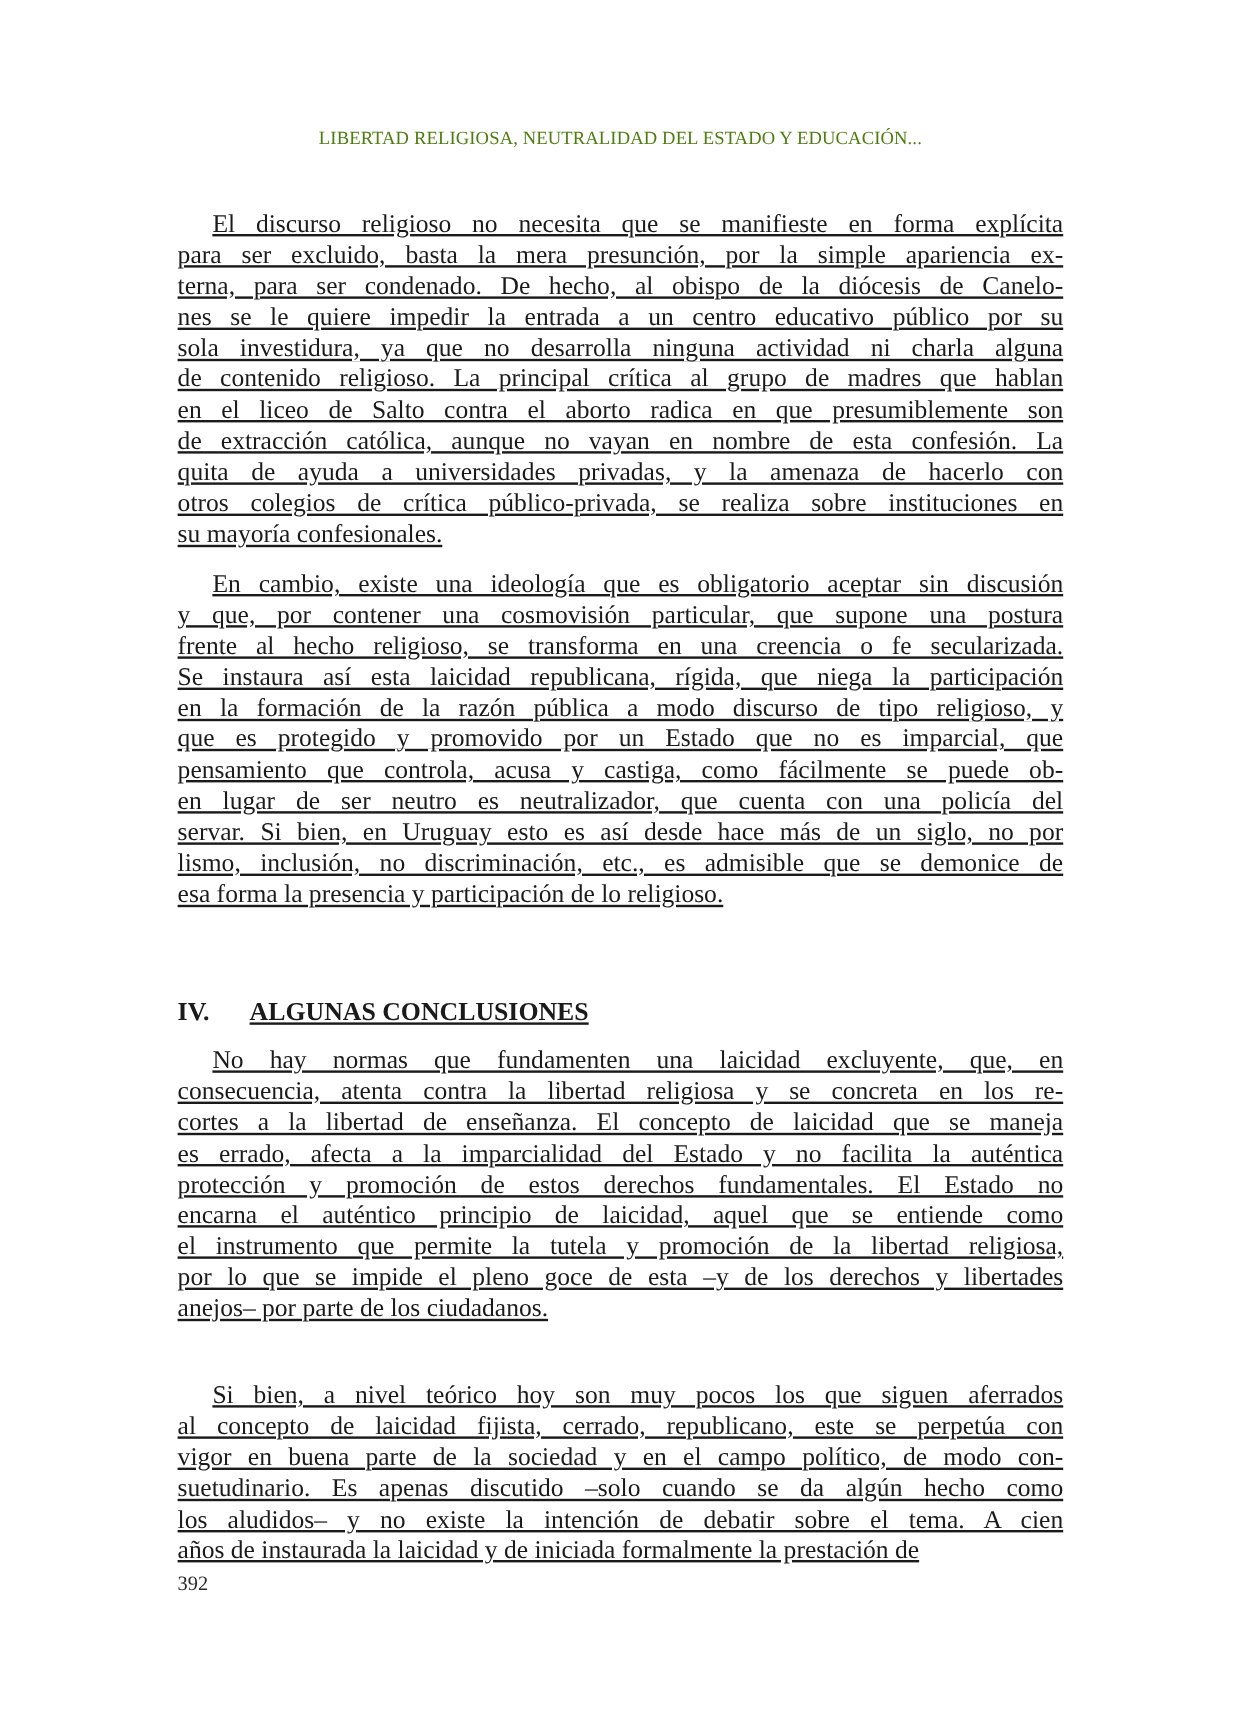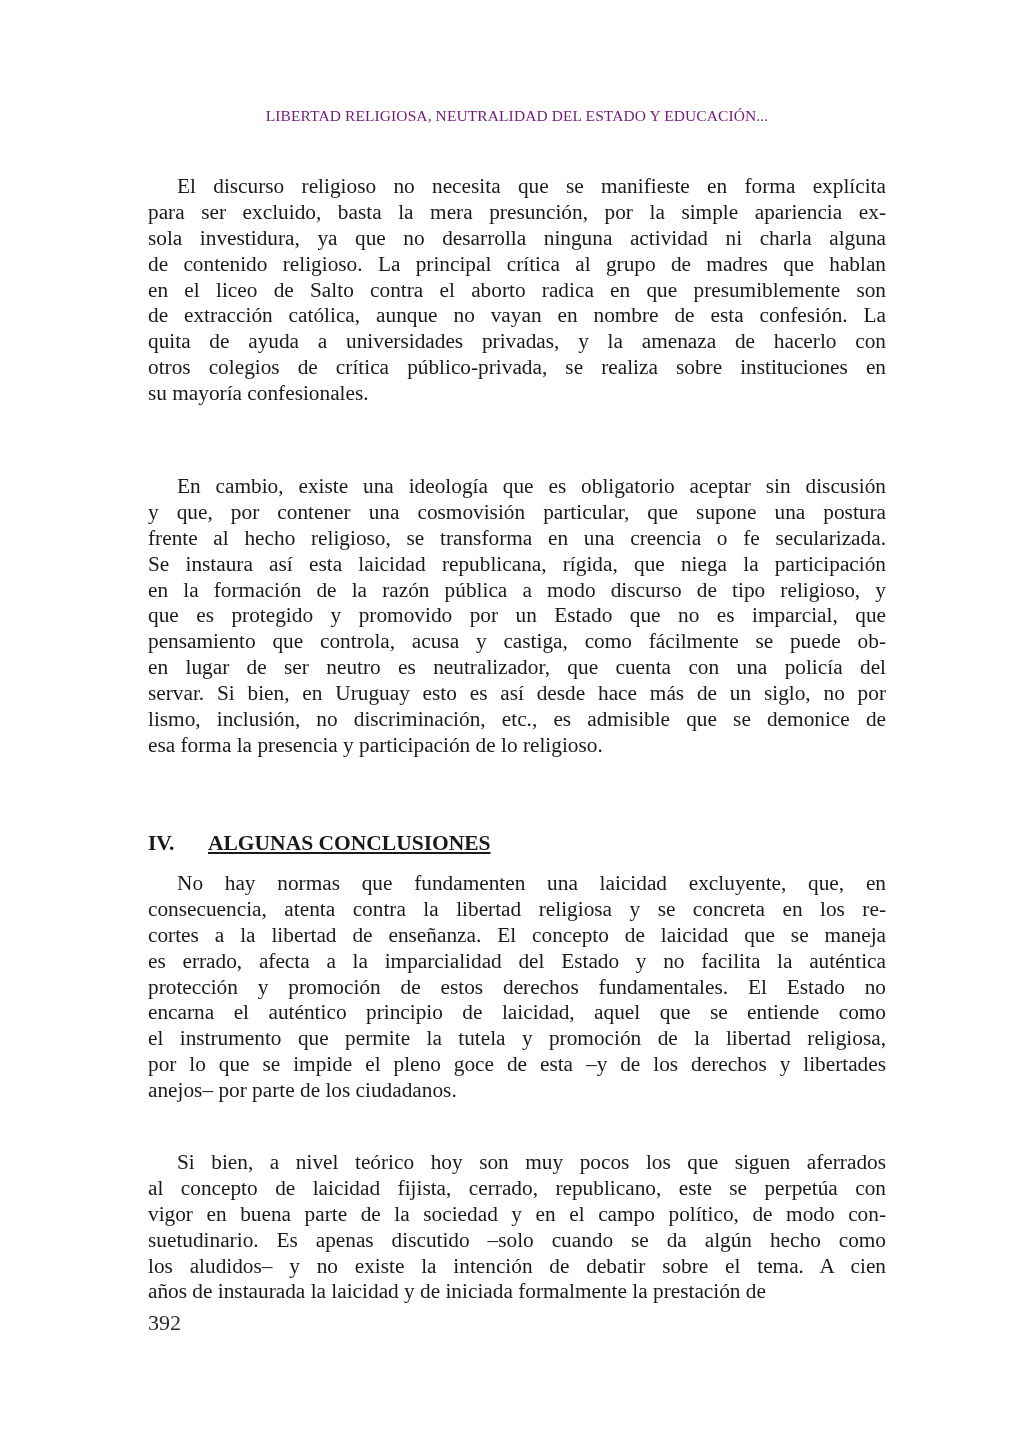--- a/index.html
+++ b/index.html
@@ -1,33 +1,35 @@
 <!DOCTYPE html>
 <html><head>
 <meta charset="utf-8">
 <style>
   html, body { margin: 0; padding: 0; background: #ffffff; }
   body { width: 1034px; height: 1447px; position: relative; overflow: hidden; font-family: "Liberation Serif", "DejaVu Serif", serif; color: #1a1a1a; }
-  .header { position: absolute; top: 107px; left: 0; width: 1034px; text-align: center; font-size: 15.5px; letter-spacing: 0.1px; color: #701a75; }
+  .header { position: absolute; top: 107px; left: 0; width: 1034px; text-align: center; font-size: 15.5px; letter-spacing: 0.1px; color: #4d7c0f; }
   .block { position: absolute; left: 148px; width: 738px; }
-  .line { display: block; height: 25.9px; line-height: 25.9px; font-size: 21.3px; text-align: justify; text-align-last: justify; white-space: nowrap; overflow: visible; }
+  .line { display: block; height: 25.9px; line-height: 25.9px; font-size: 21.3px; text-align: justify; text-align-last: justify; white-space: nowrap; overflow: visible; text-decoration: underline; }
   .line.first { padding-left: 29px; }
   .line.last { text-align-last: left; }
   .heading { position: absolute; left: 148px; top: 830px; font-size: 21.5px; font-weight: bold; line-height: 26px; text-decoration: underline; }
   .heading .num { display: inline-block; width: 60px; }
-  .pagenum { position: absolute; left: 148px; top: 1310px; font-size: 22px; color: #2a2a2a; }
+  .pagenum { position: absolute; left: 148px; top: 1310px; font-size: 17px; color: #2a2a2a; }
 </style>
 </head>
 <body>
 
 <div class="header">LIBERTAD RELIGIOSA, NEUTRALIDAD DEL ESTADO Y EDUCACIÓN...</div>
 
 <div class="block" id="p0" style="top:174px;">
     <span class="line first">El discurso religioso no necesita que se manifieste en forma explícita</span>
     <span class="line">para ser excluido, basta la mera presunción, por la simple apariencia ex-</span>
+    <span class="line">terna, para ser condenado. De hecho, al obispo de la diócesis de Canelo-</span>
+    <span class="line">nes se le quiere impedir la entrada a un centro educativo público por su</span>
     <span class="line">sola investidura, ya que no desarrolla ninguna actividad ni charla alguna</span>
     <span class="line">de contenido religioso. La principal crítica al grupo de madres que hablan</span>
     <span class="line">en el liceo de Salto contra el aborto radica en que presumiblemente son</span>
     <span class="line">de extracción católica, aunque no vayan en nombre de esta confesión. La</span>
     <span class="line">quita de ayuda a universidades privadas, y la amenaza de hacerlo con</span>
     <span class="line">otros colegios de crítica público-privada, se realiza sobre instituciones en</span>
     <span class="line last">su mayoría confesionales.</span>
   </div>
 <div class="block" id="p1" style="top:474px;">
     <span class="line first">En cambio, existe una ideología que es obligatorio aceptar sin discusión</span>

